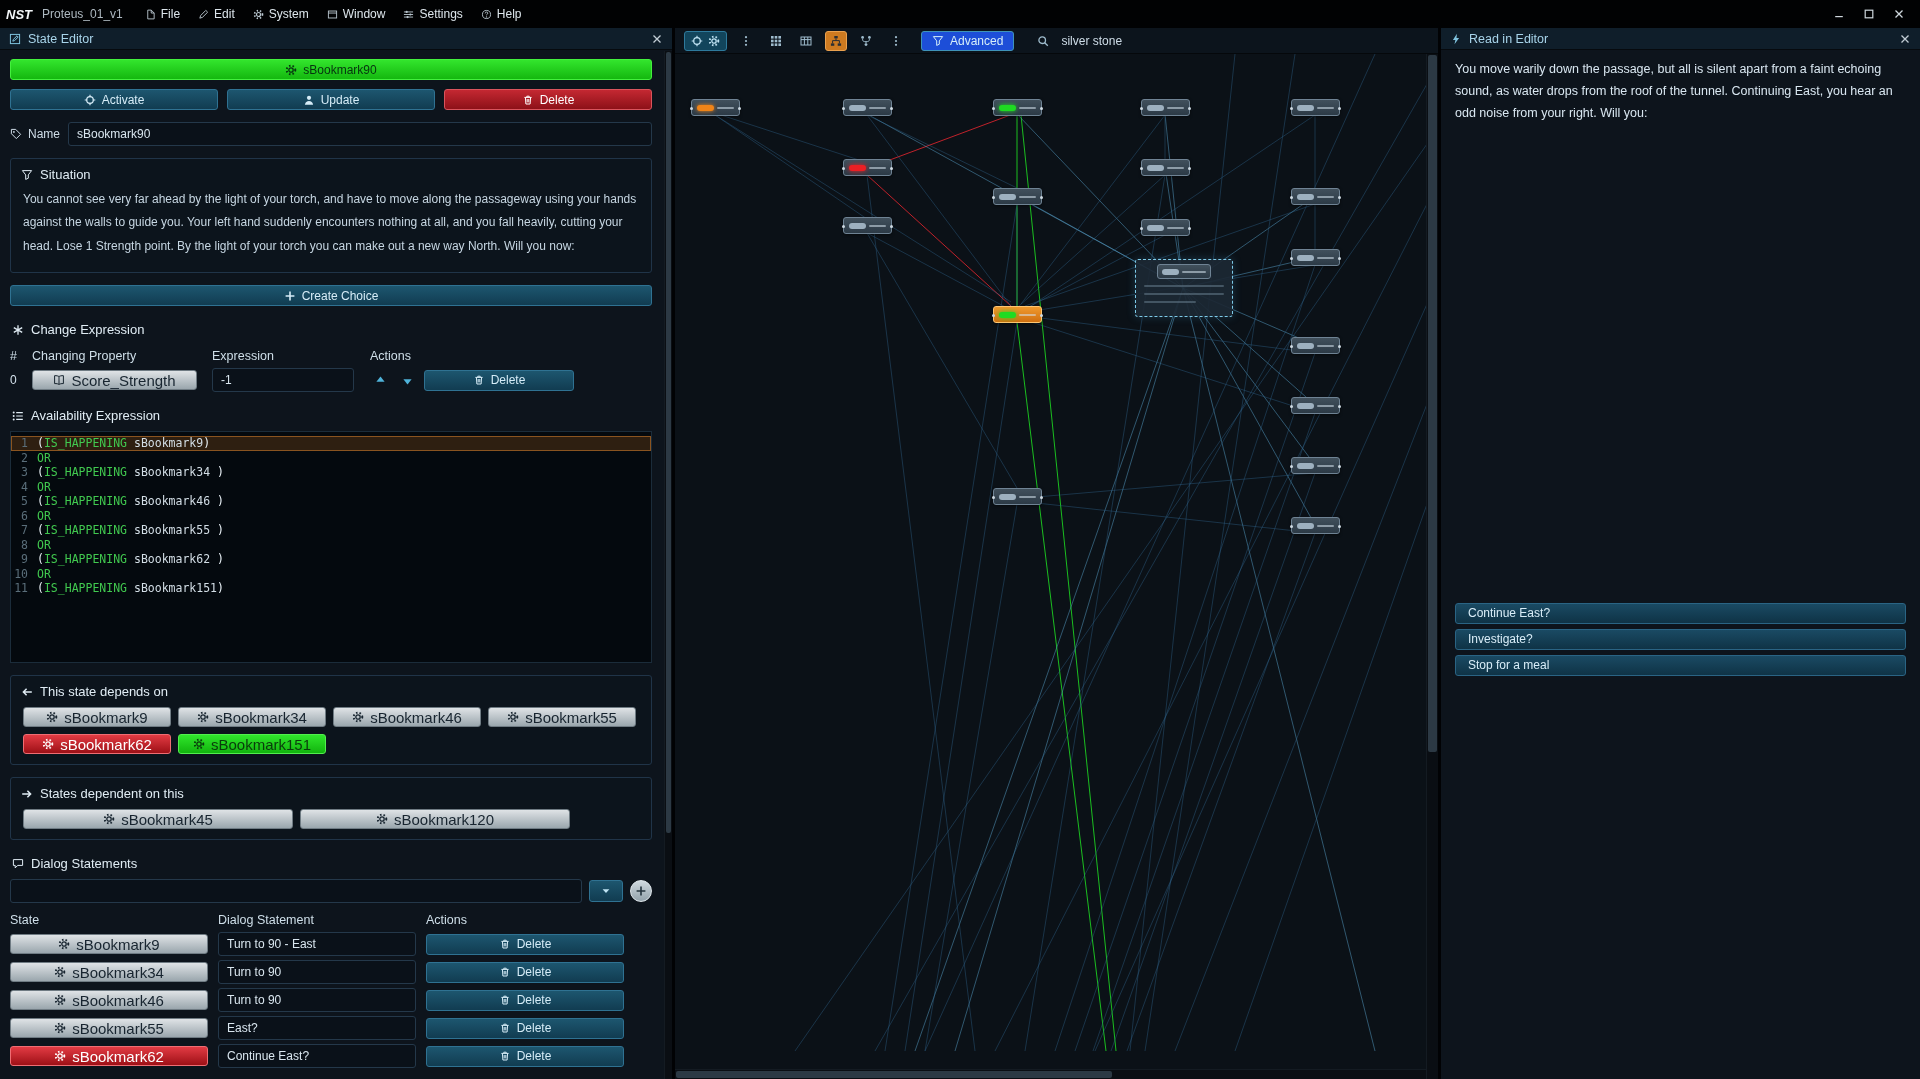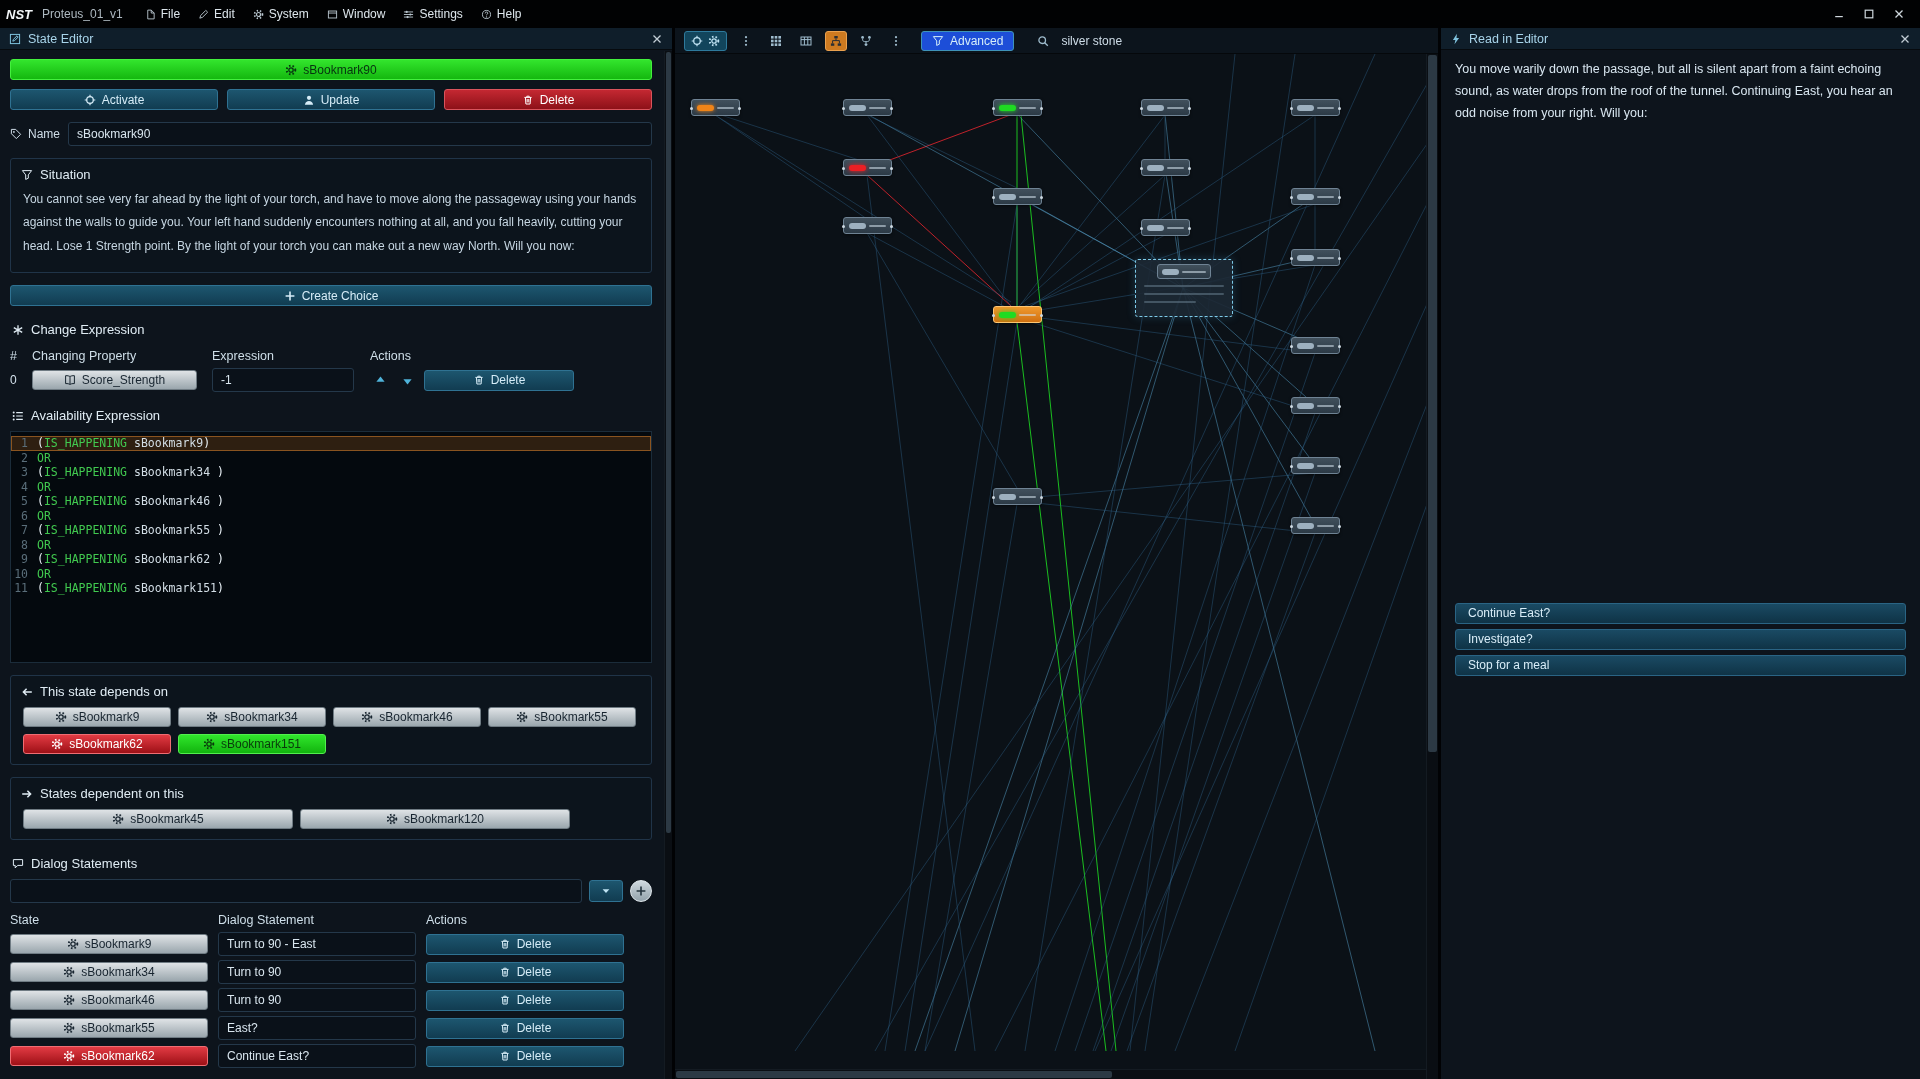--- a/index.html
+++ b/index.html
@@ -56,21 +56,21 @@
   .select-row{display:flex;gap:7px;align-items:center}
   .select{height:24px;flex:1;background:#0a1119;border:1px solid #24384a;border-radius:3px;display:flex;align-items:center;padding:0 9px;color:#d2e0ea;cursor:pointer}
   .mini-btn{width:34px;height:22px;background:linear-gradient(#1d566f,#113c51);border:1px solid #2f7292;border-radius:3px;color:#bfe4f4;display:flex;align-items:center;justify-content:center;cursor:pointer}
   .round-btn{width:22px;height:22px;border-radius:50%;display:flex;align-items:center;justify-content:center;cursor:pointer;flex:none}
   .round-btn.teal{background:linear-gradient(#1d566f,#113c51);border:1px solid #2f7292;color:#cfeaf6}
   .round-btn.dim{background:linear-gradient(#cfd9df,#93a2ab);border:1px solid #dfe7ec;color:#24333d}
   .tbl-head{display:flex;align-items:center;margin:12px 0 5px;color:#cfdfe9;font-size:12.5px}
   .c-idx{width:22px}.c-prop{width:180px}.c-expr{width:158px}.c-act{flex:1}
   .tr{display:flex;align-items:center;margin:3px 0}
   .tr .c-act{display:flex;align-items:center;gap:7px}
-  .state-btn{height:20px;display:inline-flex;align-items:center;justify-content:center;gap:6px;border-radius:3px;font-size:12px;cursor:pointer;background:linear-gradient(#dfe3e6,#9aa6ad);border:1px solid #6f7b83;color:#182530;font-family:inherit}
+  .state-btn{height:20px;display:inline-flex;align-items:center;justify-content:center;gap:6px;border-radius:3px;font-size:15px;cursor:pointer;background:linear-gradient(#dfe3e6,#9aa6ad);border:1px solid #6f7b83;color:#182530;font-family:inherit}
   .state-btn.red{background:linear-gradient(#e23b43,#9e1016);border-color:#ef6d73;color:#fff}
   .state-btn.green{background:linear-gradient(#30e62c,#12b40e);border-color:#52ef4e;color:#0a3b0c}
   .prop-btn{width:165px}
   .c-expr .txt{width:142px}
   .icon-btn{width:20px;height:20px;background:none;border:none;color:#4fb3da;display:flex;align-items:center;justify-content:center;cursor:pointer;padding:0}
   .icon-btn .ic{width:13px;height:13px}
   .del-btn{width:150px;height:21px}
   .code-editor{background:#04090e;border:1px solid #1b2c3a;height:232px;margin-top:2px;font-family:"DejaVu Sans Mono","Liberation Mono",monospace;font-size:11.5px;padding:4px 0;overflow:hidden}
   .code-line{display:flex;align-items:center;height:14.5px;padding-right:6px;white-space:pre}
   .ln{width:26px;text-align:right;padding-right:9px;color:#5a6e7a;flex:none}

